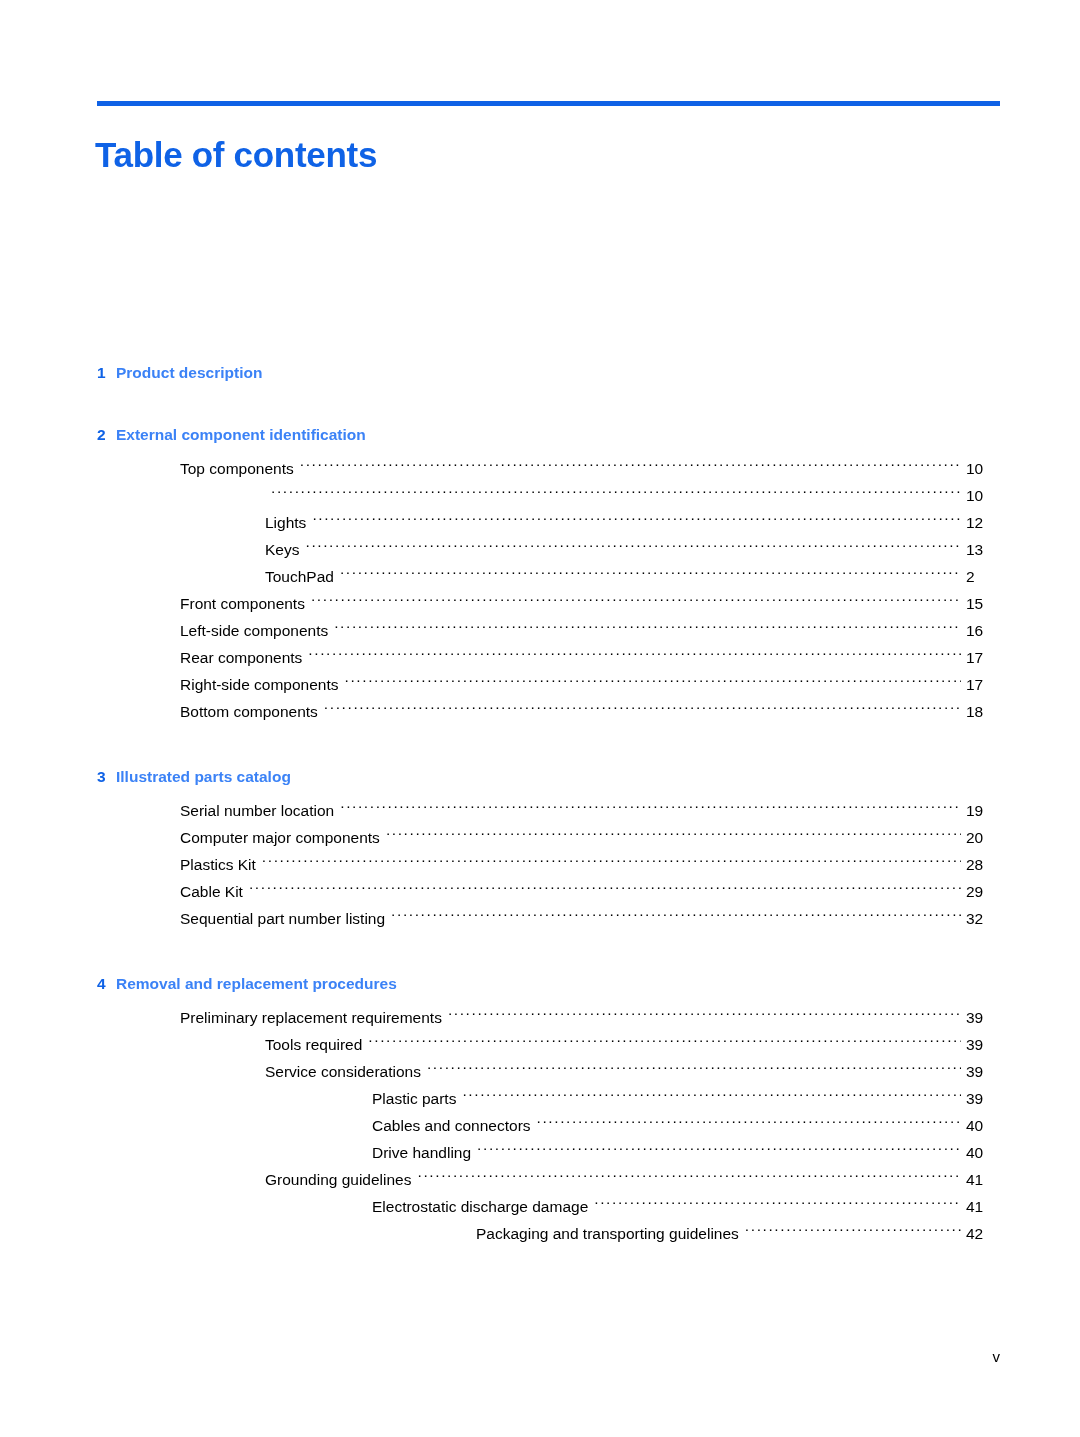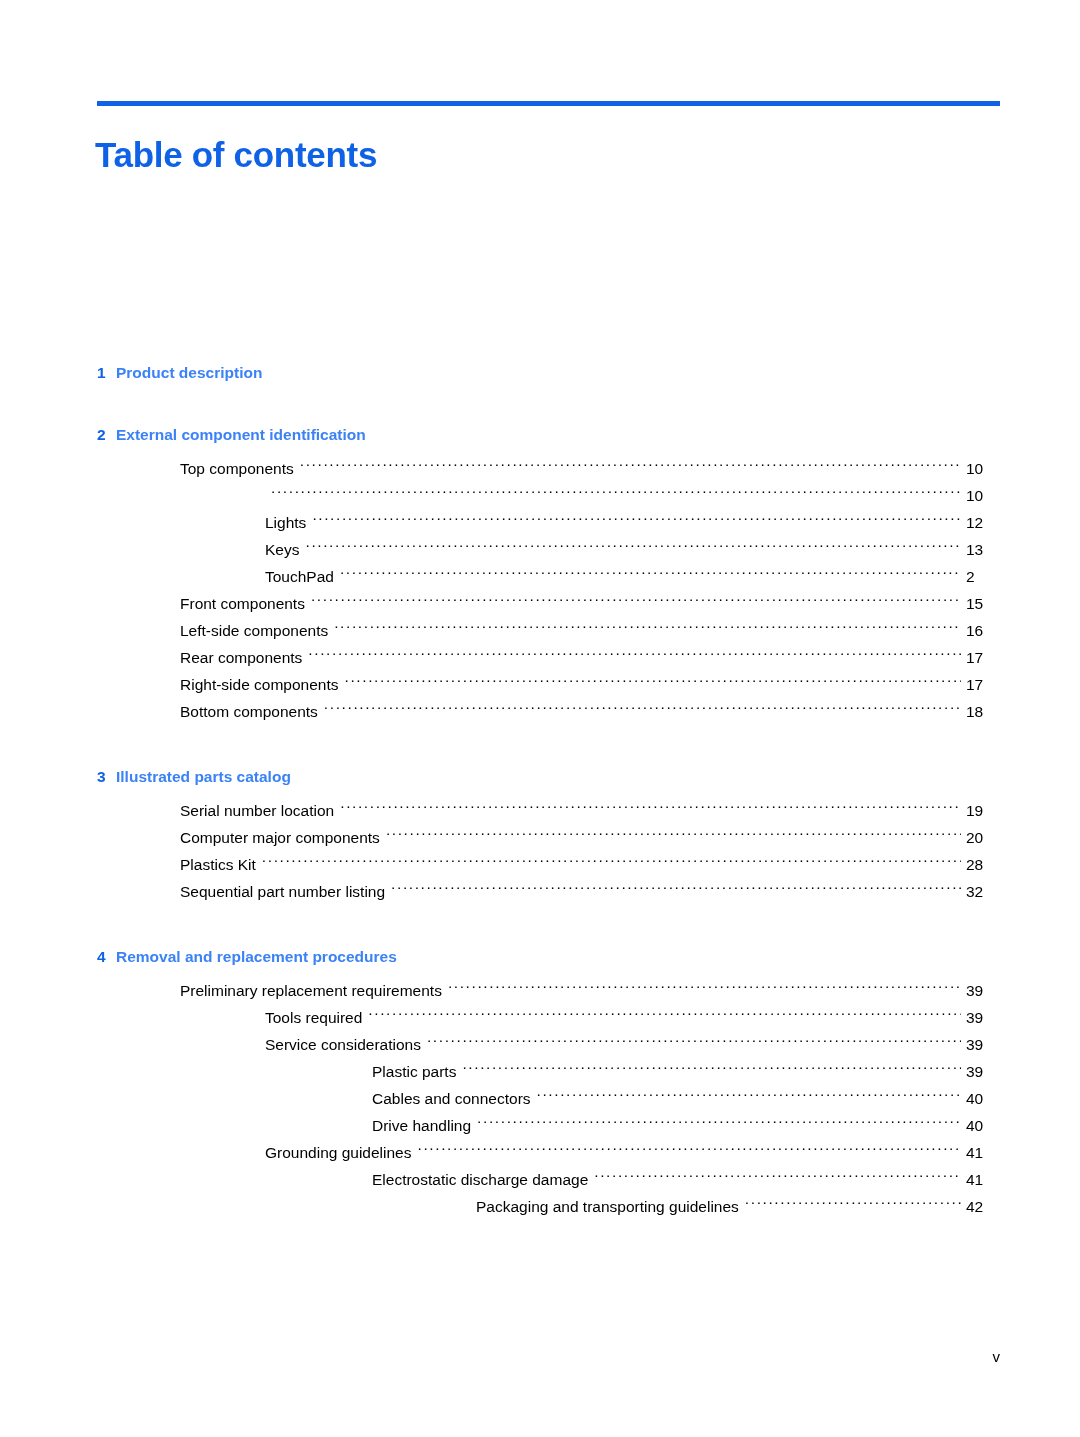--- a/index.html
+++ b/index.html
@@ -223,20 +223,25 @@
           <span class="entry-label">Computer major components</span>
           <span class="entry-leader"></span>
           <span class="entry-page">20</span>
         </div>
         <div class="entry lvl1">
           <span class="entry-label">Plastics Kit</span>
           <span class="entry-leader"></span>
           <span class="entry-page">28</span>
         </div>
         <div class="entry lvl1">
+          <span class="entry-label">Cable Kit</span>
+          <span class="entry-leader"></span>
+          <span class="entry-page">29</span>
+        </div>
+        <div class="entry lvl1">
           <span class="entry-label">Sequential part number listing</span>
           <span class="entry-leader"></span>
           <span class="entry-page">32</span>
         </div>
       </div>
       <div class="chapter-gap-large"></div>
       <div class="chapter">
         <div class="chapter-heading">
           <span class="chapter-num">4</span>
           <span class="chapter-title">Removal and replacement procedures</span>

